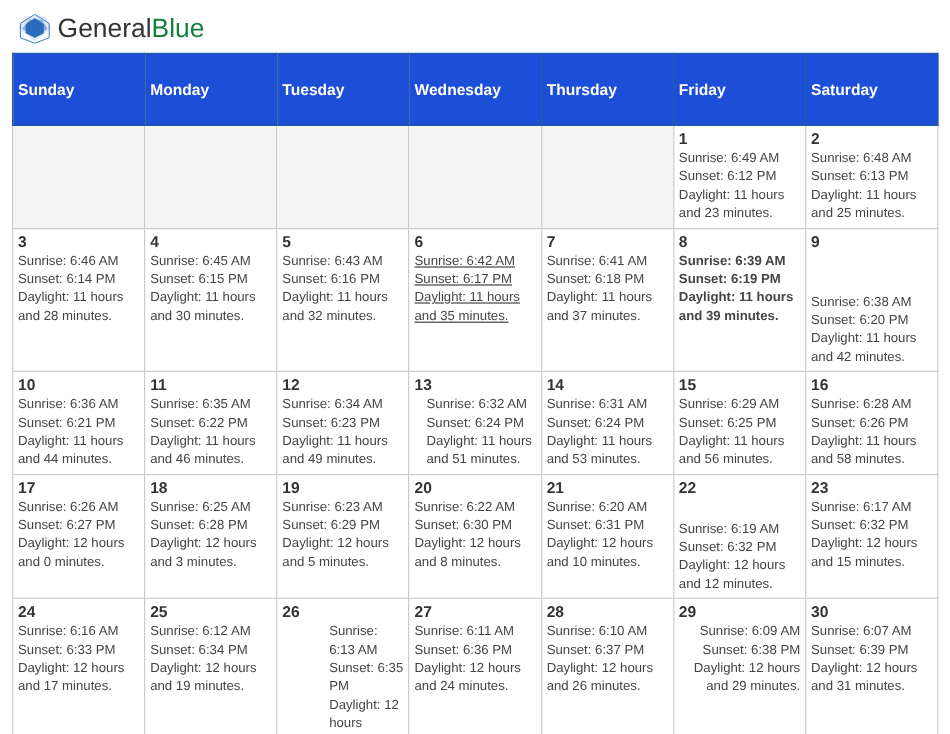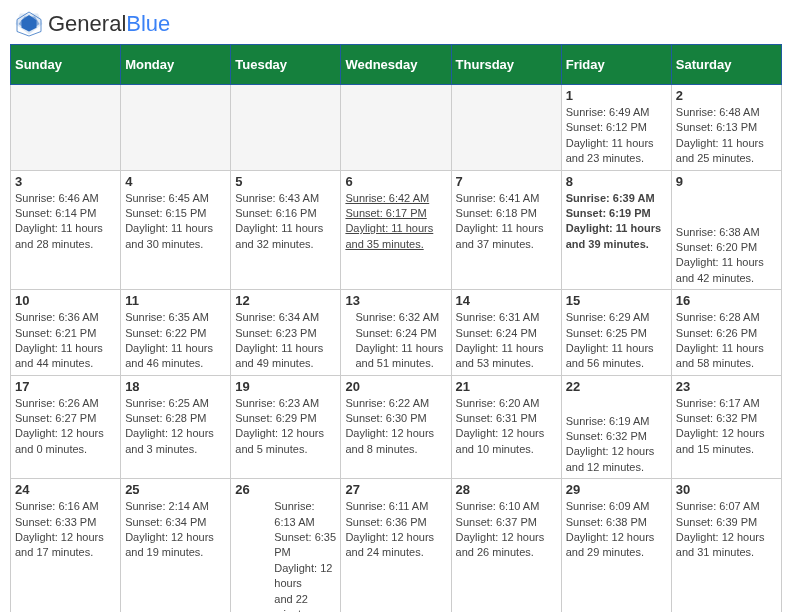--- a/index.html
+++ b/index.html
@@ -21,21 +21,21 @@
       display: flex;
       align-items: center;
       gap: 4px;
     }
     .logo-text {
       font-size: 22px;
       color: #333;
       line-height: 1;
     }
     .logo-text span {
-      color: #3b82f6;
+      color: #15803d;
     }
     .logo-icon {
       width: 30px;
       height: 28px;
     }
     .title-block {
       text-align: right;
     }
     .month-title {
       font-size: 36px;
@@ -47,25 +47,25 @@
       font-size: 14px;
       color: #555;
       margin-top: 2px;
     }
     .calendar {
       width: 100%;
       border-collapse: collapse;
       border: 1px solid #ccc;
     }
     .calendar thead tr th {
-      background: #15803d;
+      background: #1d4ed8;
       color: #fff;
       font-size: 13px;
       font-weight: 600;
-      padding: 12px 4px;
+      padding: 22px 4px;
       text-align: left;
       border: 1px solid #1f5aa0;
     }
     .calendar tbody tr td {
       vertical-align: top;
       border: 1px solid #ccc;
       padding: 3px 4px;
       font-size: 9.5px;
       color: #333;
       width: calc(100% / 7);
@@ -305,21 +305,21 @@
       <tr>
         <td>
           <span class="day-number">24</span>
           <div class="day-info" style="white-space: pre-line;">Sunrise: 6:16 AM
 Sunset: 6:33 PM
 Daylight: 12 hours
 and 17 minutes.</div>
         </td>
         <td>
           <span class="day-number">25</span>
-          <div class="day-info" style="white-space: pre-line;">Sunrise: 2:14 AM
+          <div class="day-info" style="white-space: pre-line;">Sunrise: 6:12 AM
 Sunset: 6:34 PM
 Daylight: 12 hours
 and 19 minutes.</div>
         </td>
         <td>
           <span class="day-number">26</span>
           <div class="day-info" style="white-space: pre-line; margin-left: 39px;">Sunrise: 6:13 AM
 Sunset: 6:35 PM
 Daylight: 12 hours
 and 22 minutes.</div>
@@ -333,21 +333,21 @@
         </td>
         <td>
           <span class="day-number">28</span>
           <div class="day-info" style="white-space: pre-line;">Sunrise: 6:10 AM
 Sunset: 6:37 PM
 Daylight: 12 hours
 and 26 minutes.</div>
         </td>
         <td>
           <span class="day-number">29</span>
-          <div class="day-info" style="white-space: pre-line;">Sunrise: 6:09 AM
+          <div class="day-info" style="white-space: pre-line; text-align: right;">Sunrise: 6:09 AM
 Sunset: 6:38 PM
 Daylight: 12 hours
 and 29 minutes.</div>
         </td>
         <td>
           <span class="day-number">30</span>
           <div class="day-info" style="white-space: pre-line;">Sunrise: 6:07 AM
 Sunset: 6:39 PM
 Daylight: 12 hours
 and 31 minutes.</div>

